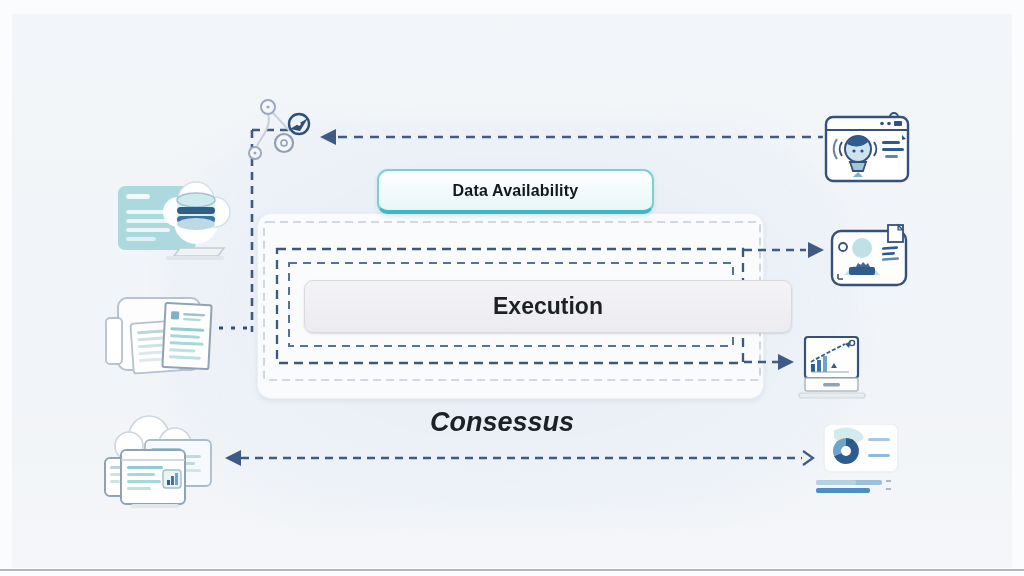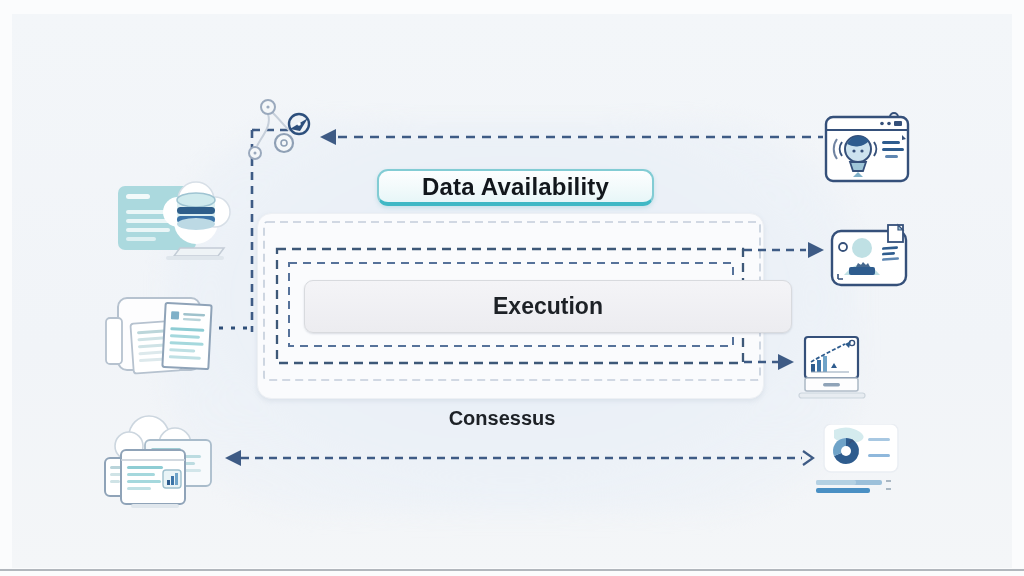--- a/index.html
+++ b/index.html
@@ -12,36 +12,36 @@
            border-radius:150px; background:radial-gradient(ellipse at 50% 45%, #e7eef6 0%, #ecf1f7 60%, rgba(240,244,249,0)) ;
            filter:blur(10px); }
   .baseline { position:absolute; left:0; top:569px; width:1024px; height:2px; background:#b2b7bd; }
 
   .overlay { position:absolute; left:0; top:0; }
 
   .card { position:absolute; left:257px; top:213px; width:507px; height:186px;
           background:#fafbfd; border:1px solid #edf0f4; border-radius:14px;
           box-shadow:0 2px 5px rgba(140,155,178,.18); }
 
-  .pill-da { position:absolute; left:377px; top:169px; width:277px; height:37px;
+  .pill-da { position:absolute; left:377px; top:169px; width:277px; height:45px;
              border:2px solid #82ccd4; border-bottom:4px solid #3fb8c5; border-radius:11px;
              background:linear-gradient(180deg,#fdfeff 0%,#f2fafb 55%,#e7f6f8 100%);
              display:flex; align-items:center; justify-content:center;
-             font-size:24px; font-weight:700; color:#12171c; letter-spacing:.2px;
+             font-size:16px; font-weight:700; color:#12171c; letter-spacing:.2px;
              box-shadow:0 2px 4px rgba(90,180,190,.25); z-index:5; }
 
   .box-exec { position:absolute; left:304px; top:280px; width:488px; height:53px;
               border:1px solid #d8dade; border-radius:9px;
               background:linear-gradient(180deg,#f4f4f7 0%,#ececf0 100%);
               display:flex; align-items:center; justify-content:center;
               font-size:23px; font-weight:700; color:#1d2126;
               box-shadow:0 1px 2px rgba(120,130,150,.25); z-index:5; }
 
   .lbl-cons { position:absolute; left:377px; top:407px; width:250px; text-align:center;
-              font-size:20px; font-weight:700; color:#1d2126; z-index:5; }
+              font-size:27px; font-weight:700; color:#1d2126; z-index:5;font-style:italic; }
 
   .icon { position:absolute; z-index:4; }
 </style>
 </head>
 <body>
 
 <div class="stage">
   <div class="paper"></div>
   <div class="blob"></div>
 

